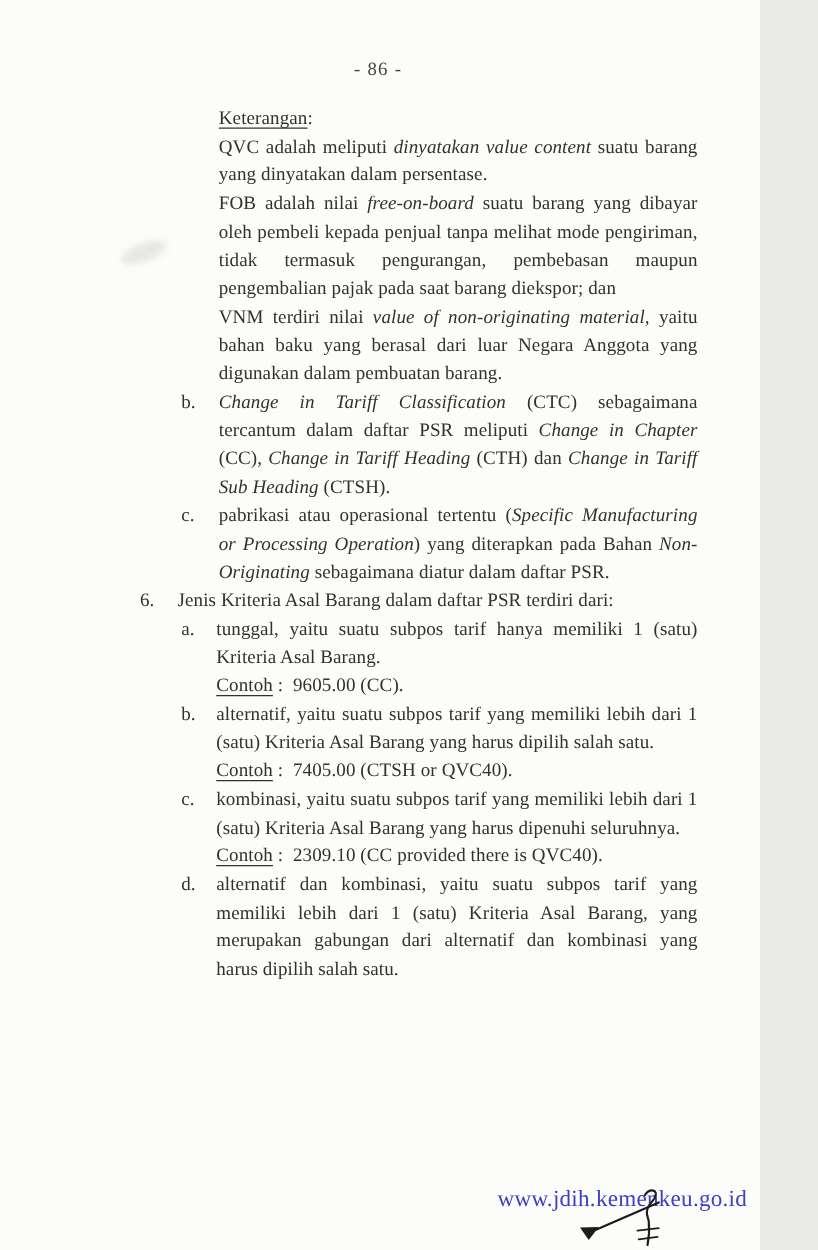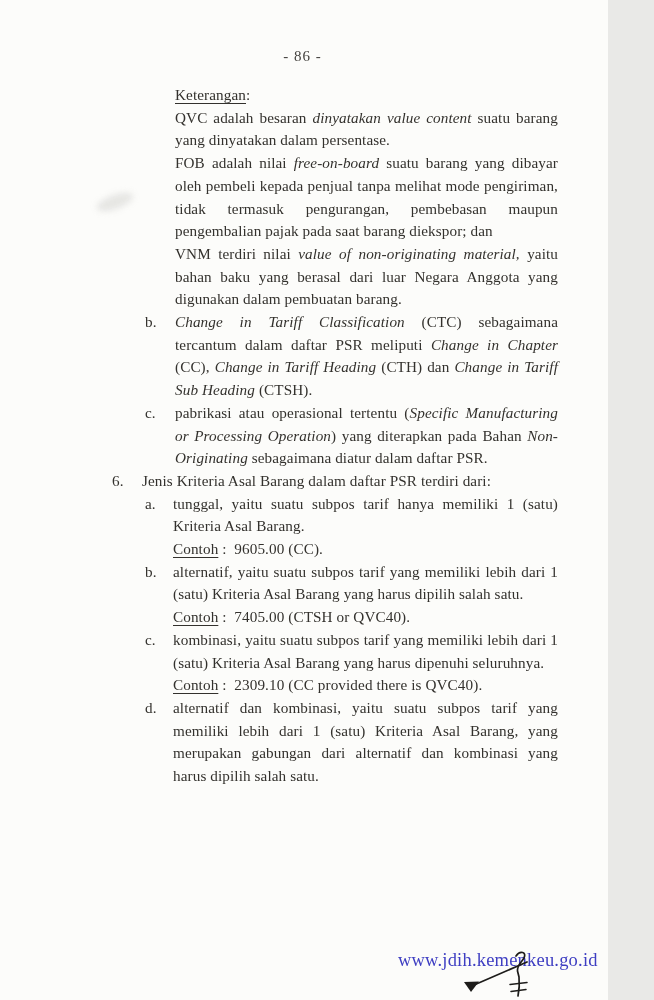--- a/index.html
+++ b/index.html
@@ -90,21 +90,21 @@
 <div class="page">
 
   <div class="pageno">- 86 -</div>
 
   <div class="smudge"></div>
 
   <div class="body-text">
 
     <div class="kblock">
       <p class="head"><span class="u">Keterangan</span><span>:</span></p>
-      <p><span>QVC adalah besaran </span><span style="font-style: italic;">dinyatakan value content</span><span> suatu barang yang dinyatakan dalam persentase.</span></p>
+      <p><span>QVC adalah meliputi </span><span style="font-style: italic;">dinyatakan value content</span><span> suatu barang yang dinyatakan dalam persentase.</span></p>
       <p><span>FOB adalah nilai </span><span style="font-style: italic;">free-on-board</span><span> suatu barang yang dibayar oleh pembeli kepada penjual tanpa melihat mode pengiriman, tidak termasuk pengurangan, pembebasan maupun pengembalian pajak pada saat barang diekspor; dan</span></p>
       <p><span>VNM terdiri nilai </span><span style="font-style: italic;">value of non-originating material,</span><span> yaitu bahan baku yang berasal dari luar Negara Anggota yang digunakan dalam pembuatan barang.</span></p>
     </div>
 
     <div class="li-bc">
       <span class="marker">b.</span>
       <p><span style="font-style: italic;">Change in Tariff Classification</span><span> (CTC) sebagaimana tercantum dalam daftar PSR meliputi </span><span style="font-style: italic;">Change in Chapter</span><span> (CC), </span><span style="font-style: italic;">Change in Tariff Heading</span><span> (CTH) dan </span><span style="font-style: italic;">Change in Tariff Sub Heading</span><span> (CTSH).</span></p>
     </div>
 
     <div class="li-bc">

